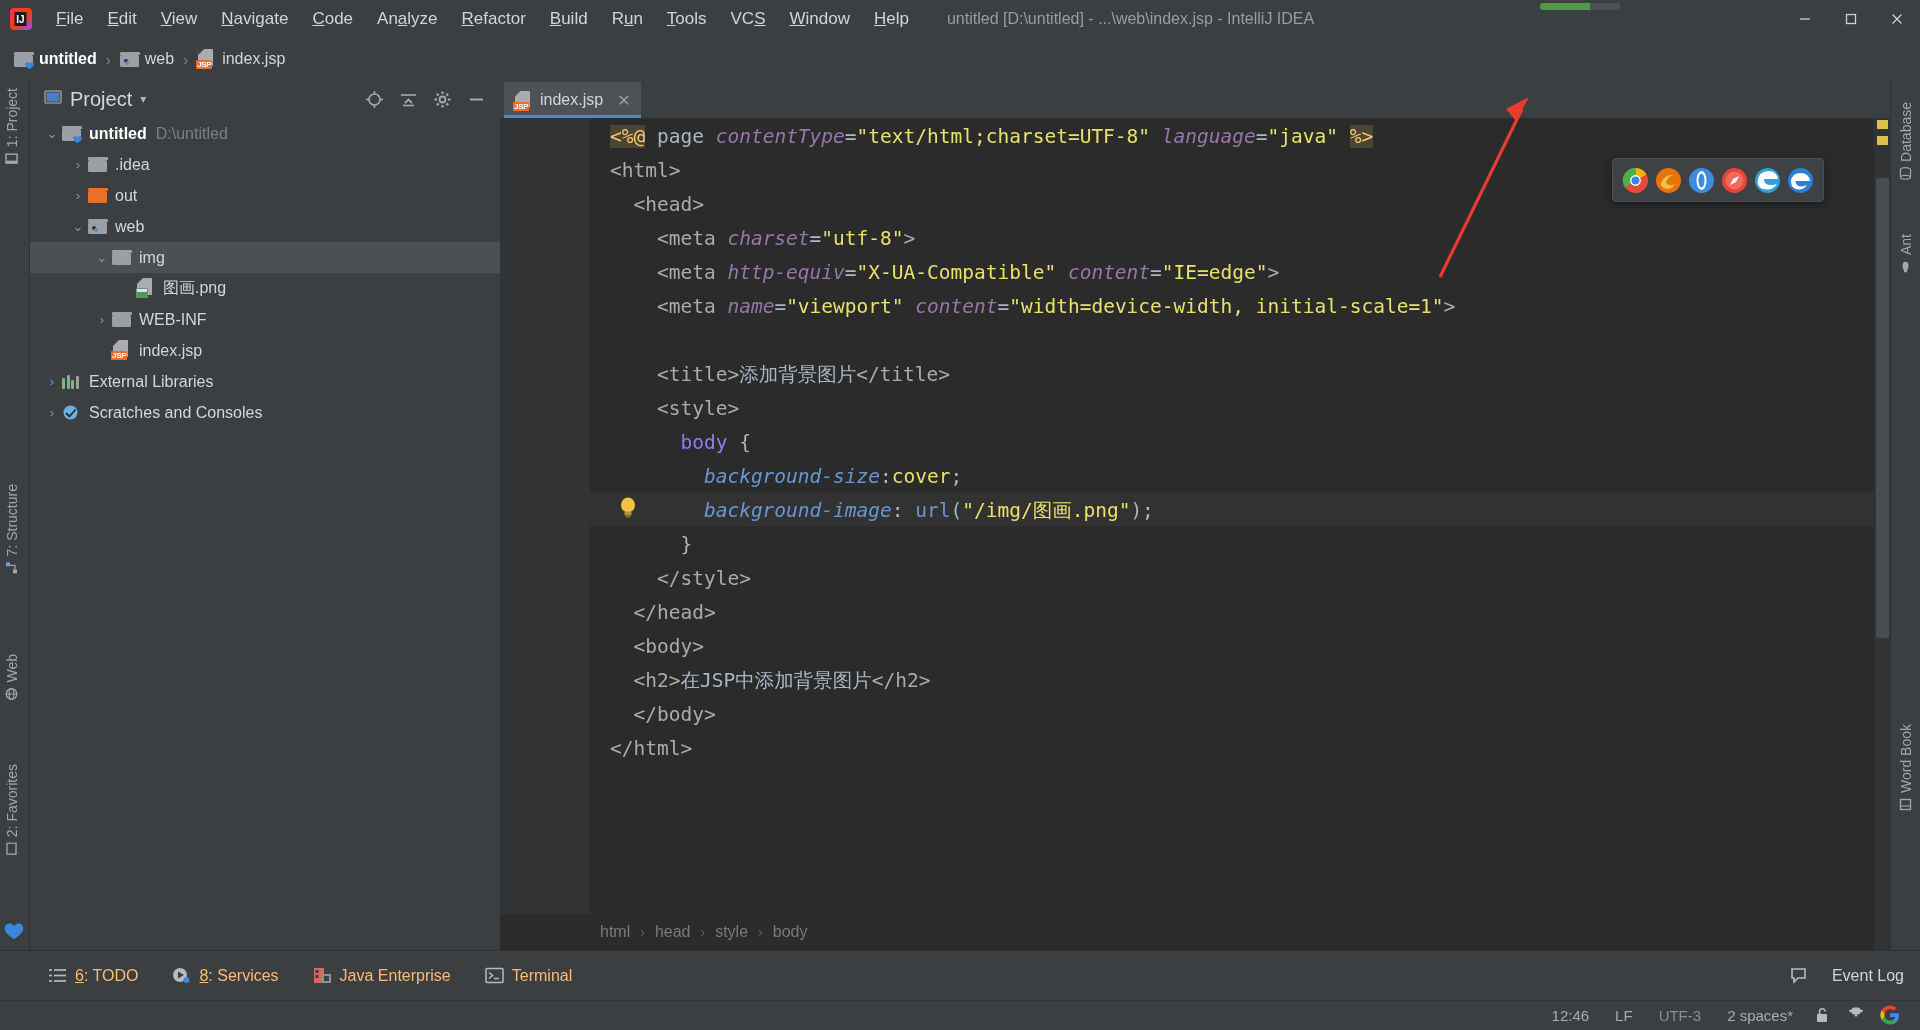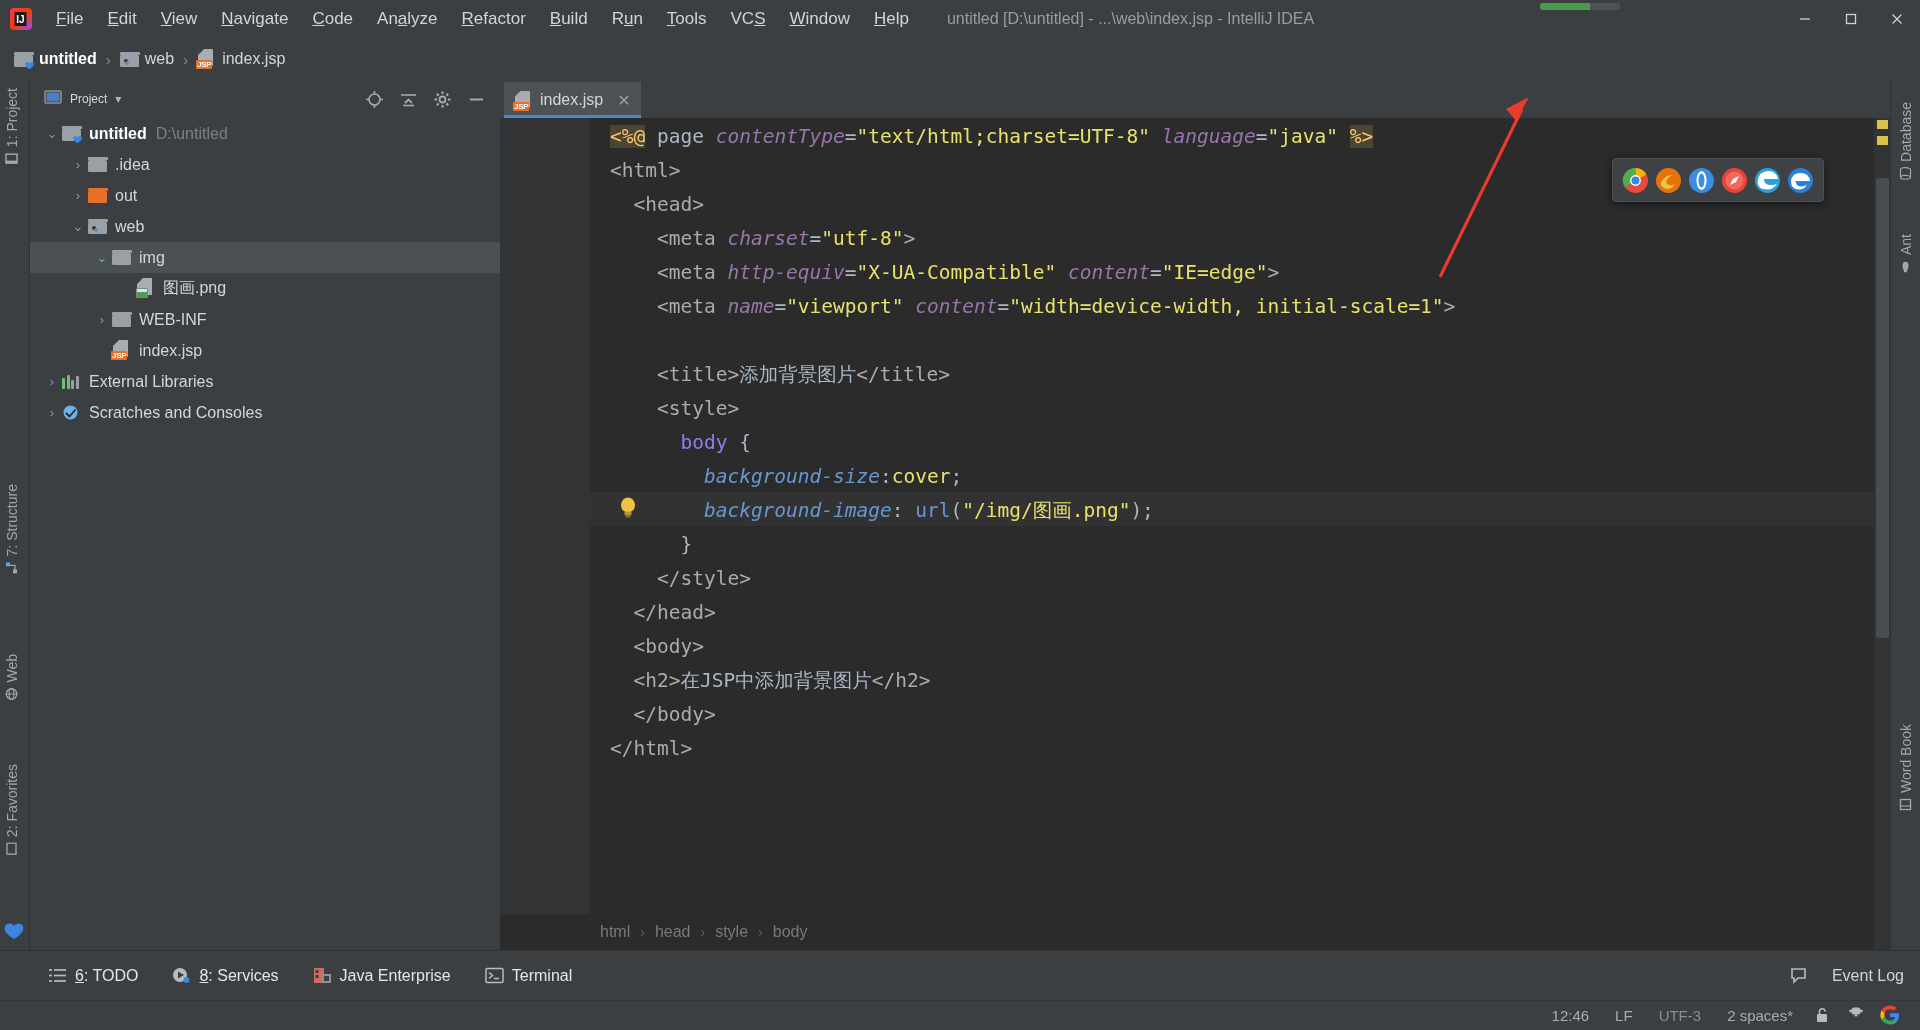--- a/index.html
+++ b/index.html
@@ -71,21 +71,21 @@
     background:#3c3f41; border-left:1px solid #2f3133;
   }
 
   
   .project-panel {
     position:absolute; left:30px; top:80px; width:470px; height:870px; background:#3c3f41;
   }
   .panel-head {
     height:38px; display:flex; align-items:center; padding-left:14px; gap:8px;
   }
-  .panel-title { font-size:12px; color:#d6d6d6; }
+  .panel-title { font-size:20px; color:#d6d6d6; }
   .panel-head-actions { margin-left:auto; display:flex; align-items:center; gap:2px; padding-right:8px; }
   .pbtn { width:32px; height:30px; display:flex; align-items:center; justify-content:center; }
 
   .tree { position:absolute; left:0; top:38px; width:470px; bottom:0; overflow:hidden; }
   .tree-row {
     height:31px; display:flex; align-items:center; font-size:16px; color:#d6d6d6;
     white-space:nowrap; padding-right:6px;
   }
   .tree-row.selected { background:#4b5052; }
   .tree-row .arrow {
@@ -188,21 +188,21 @@
 
   
   .red-arrow { position:absolute; left:1430px; top:95px; width:110px; height:185px; pointer-events:none; }
 
   
   .bottombar {
     position:absolute; left:0; bottom:30px; width:1920px; height:50px; background:#3c3f41;
     display:flex; align-items:center; padding-left:48px; gap:34px;
     border-top:1px solid #2f3133;
   }
-  .bb-item { display:flex; align-items:center; gap:8px; font-size:16px; color:#e5e5e5; }
+  .bb-item { display:flex; align-items:center; gap:8px; font-size:16px; color:#fdba74; }
   .bb-item u { text-decoration:underline; }
   .bb-ico { width:19px; height:17px; position:relative; }
   .bb-right { position:absolute; right:16px; display:flex; align-items:center; gap:24px; font-size:16px; color:#d3d3d3; }
 
   .statusbar {
     position:absolute; left:0; bottom:0; width:1920px; height:30px; background:#3c3f41;
     display:flex; align-items:center; justify-content:flex-end; gap:0px; padding-right:12px;
     font-size:15px; color:#a9acae; border-top:1px solid #343739;
   }
   .sb-item { padding:0 13px; white-space:nowrap; }

